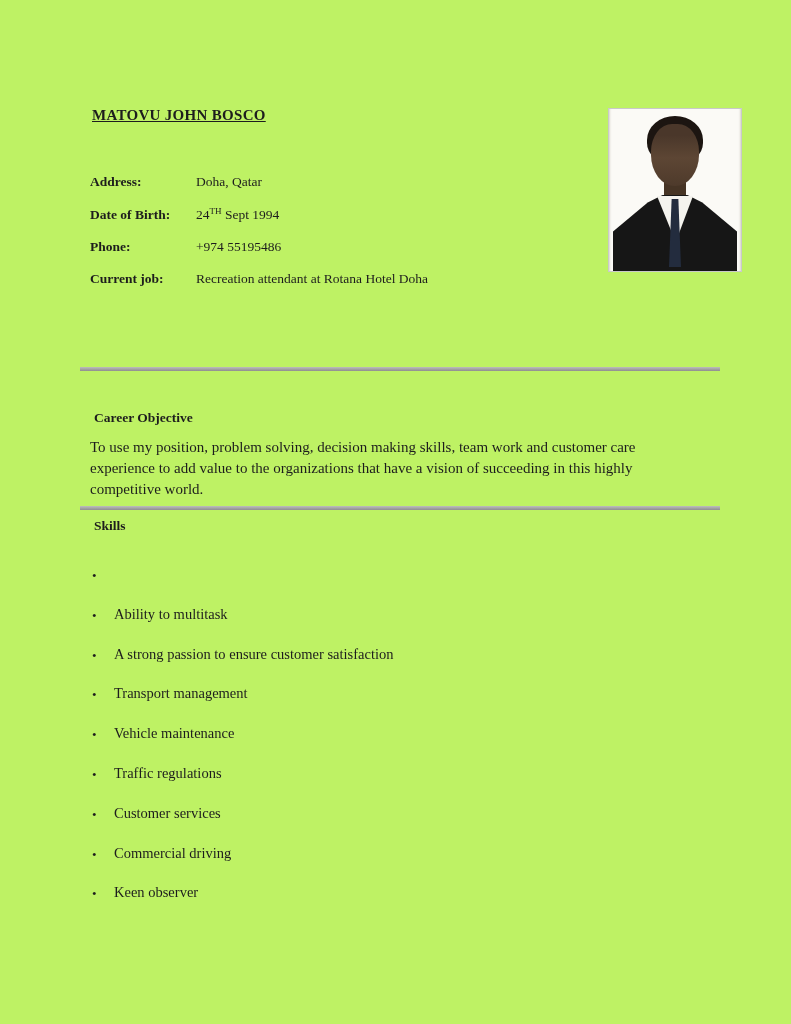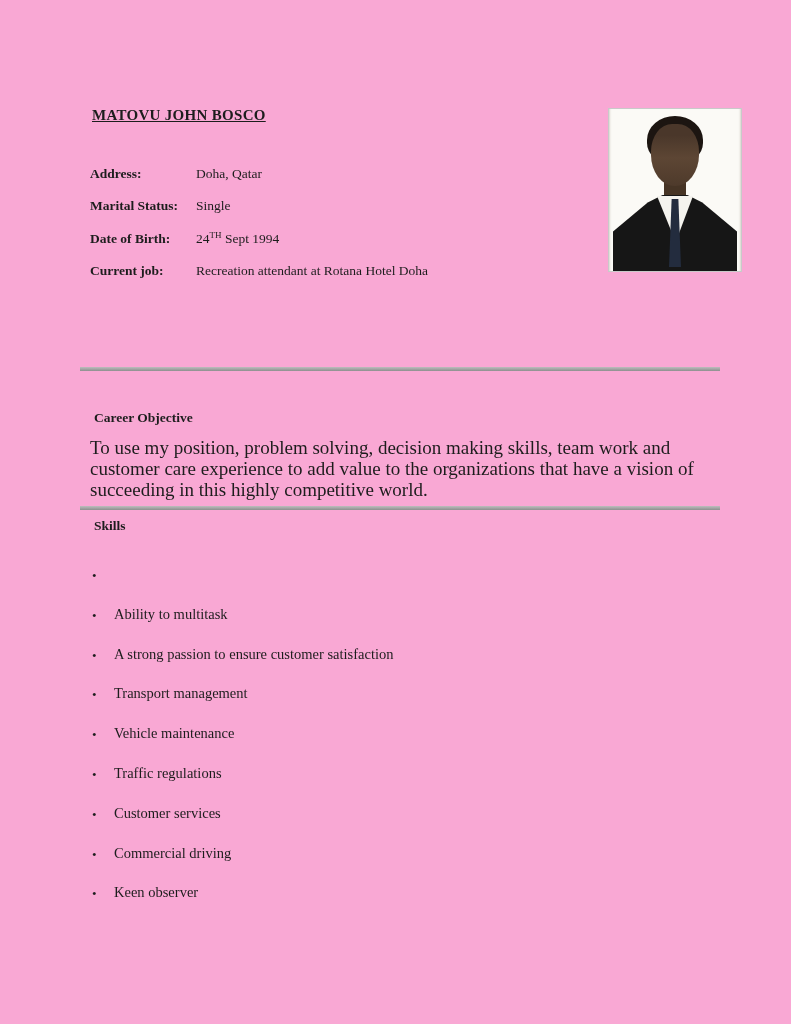--- a/index.html
+++ b/index.html
@@ -1,40 +1,40 @@
 <!DOCTYPE html>
 <html><head>
 <meta charset="utf-8">
 <style>
   html, body { margin: 0; padding: 0; background: #ffffff; }
   .page {
     position: relative;
     width: 791px;
     height: 1024px;
-    background: #f9a8d4;
+    background: #bef264;
     font-family: "Liberation Serif", serif;
     color: #1d1d1d;
     overflow: hidden;
   }
 
   
   .title {
     position: absolute;
     left: 92px;
     top: 107px;
     margin: 0;
     font-size: 15px;
     font-weight: bold;
     letter-spacing: 0.3px;
     text-decoration: underline;
   }
 
   
   .contact { position: absolute; left: 90px; top: 158px; width: 480px; }
-  .crow { display: flex; height: 32.3px; align-items: center; font-size: 13.5px; }
+  .crow { display: flex; height: 32.3px; align-items: flex-end; font-size: 13.5px; }
   .clabel { font-weight: bold; width: 106px; flex: none; }
   .cvalue { white-space: nowrap; }
   .cvalue sup { font-size: 9px; line-height: 0; }
 
   
   .photo {
     position: absolute;
     left: 608px;
     top: 108px;
     width: 134px;
@@ -78,21 +78,21 @@
   .co-heading { top: 406px; }
   .skills-heading { top: 514px; }
 
   
   .co-body {
     position: absolute;
     left: 90px;
     top: 437px;
     width: 612px;
     margin: 0;
-    font-size: 19px;
+    font-size: 15px;
     line-height: 21px;
   }
 
   
   .skills {
     position: absolute;
     left: 92px;
     top: 566px;
     margin: 0;
     padding: 0;
@@ -117,26 +117,26 @@
     <div class="ph-shirt"></div>
     <div class="ph-tie"></div>
   </div>
 
   <div class="contact">
     <div class="crow">
       <span class="clabel">Address:</span>
       <span class="cvalue">Doha, Qatar</span>
     </div>
     <div class="crow">
-      <span class="clabel">Marital Status:</span>
-      <span class="cvalue">Single</span>
+      <span class="clabel">Date of Birth:</span>
+      <span class="cvalue"><span>24</span><sup>TH</sup><span> Sept 1994</span></span>
     </div>
     <div class="crow">
-      <span class="clabel">Date of Birth:</span>
-      <span class="cvalue"><span>24</span><sup>TH</sup><span> Sept 1994</span></span>
+      <span class="clabel">Phone:</span>
+      <span class="cvalue">+974 55195486</span>
     </div>
     <div class="crow">
       <span class="clabel">Current job:</span>
       <span class="cvalue">Recreation attendant at Rotana Hotel Doha</span>
     </div>
   </div>
 
   <div class="divider divider-1"></div>
 
   <h2 class="heading co-heading">Career Objective</h2>

